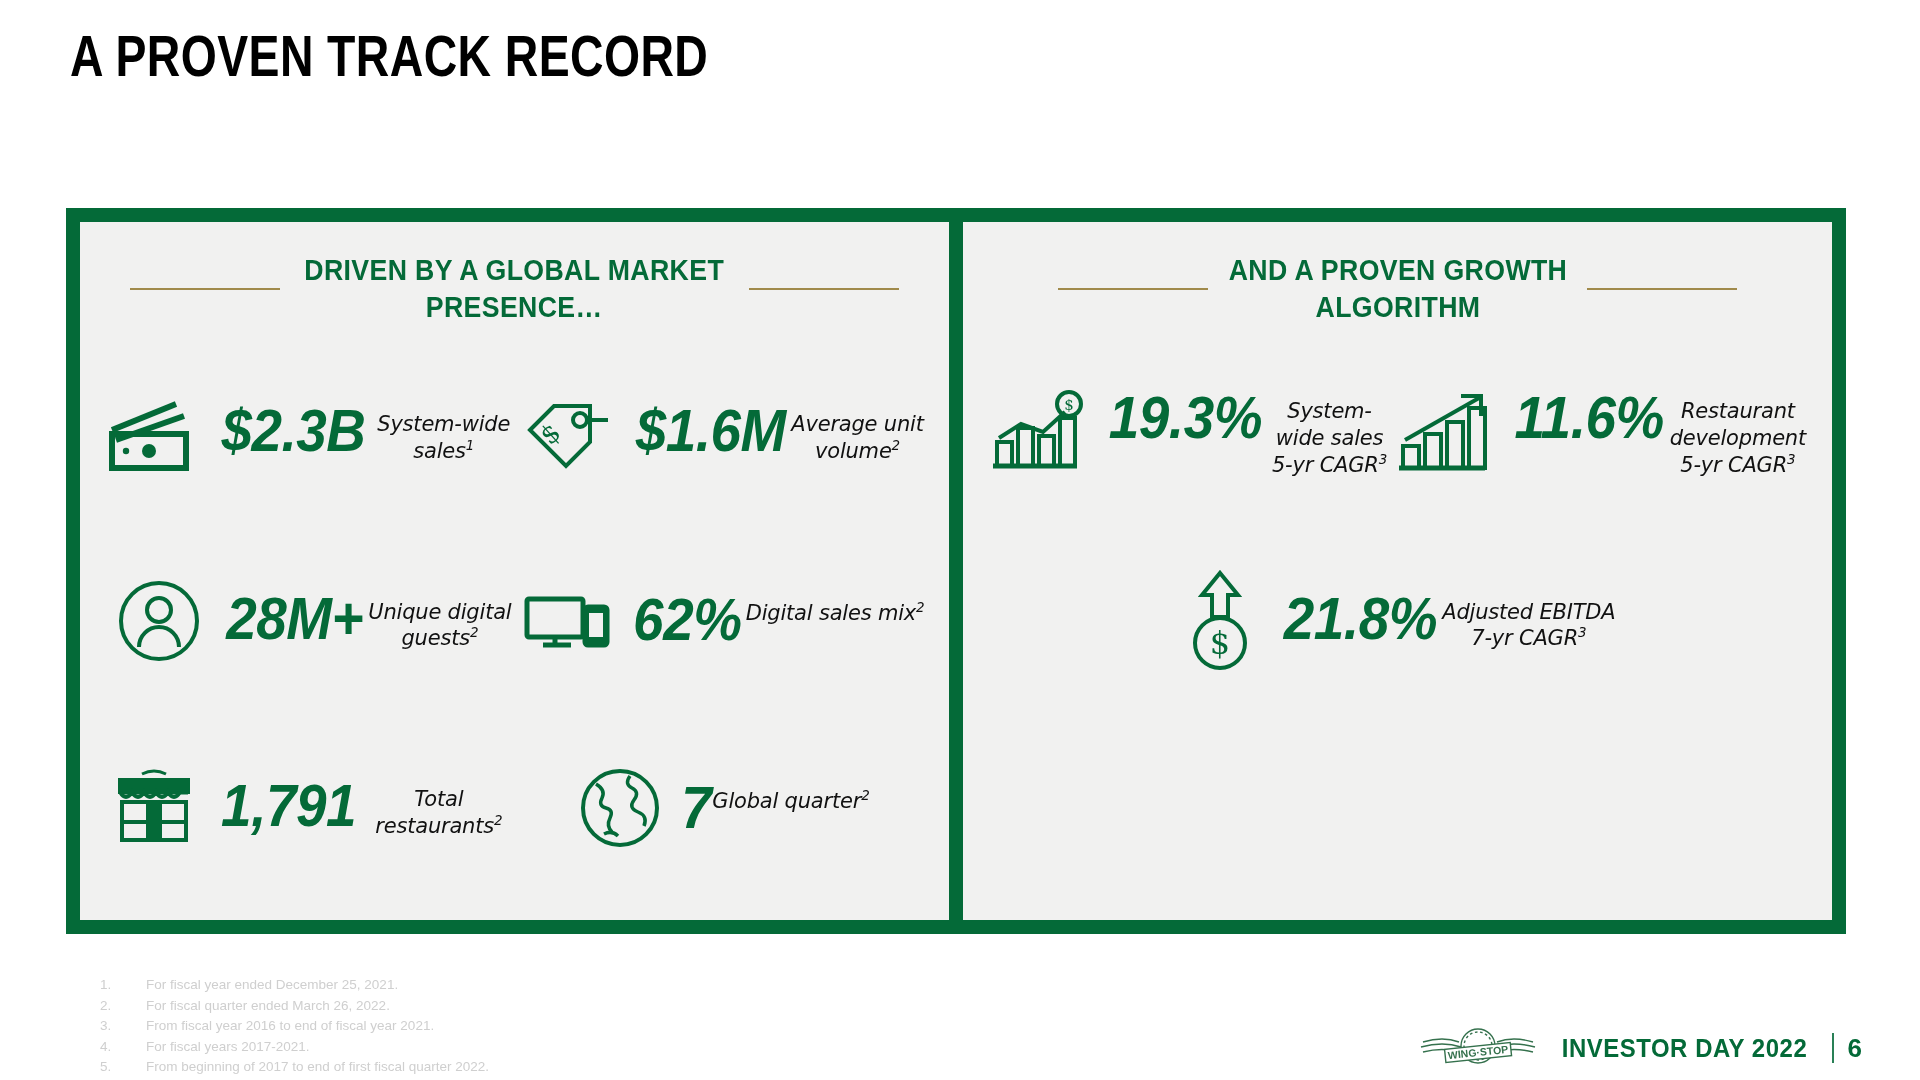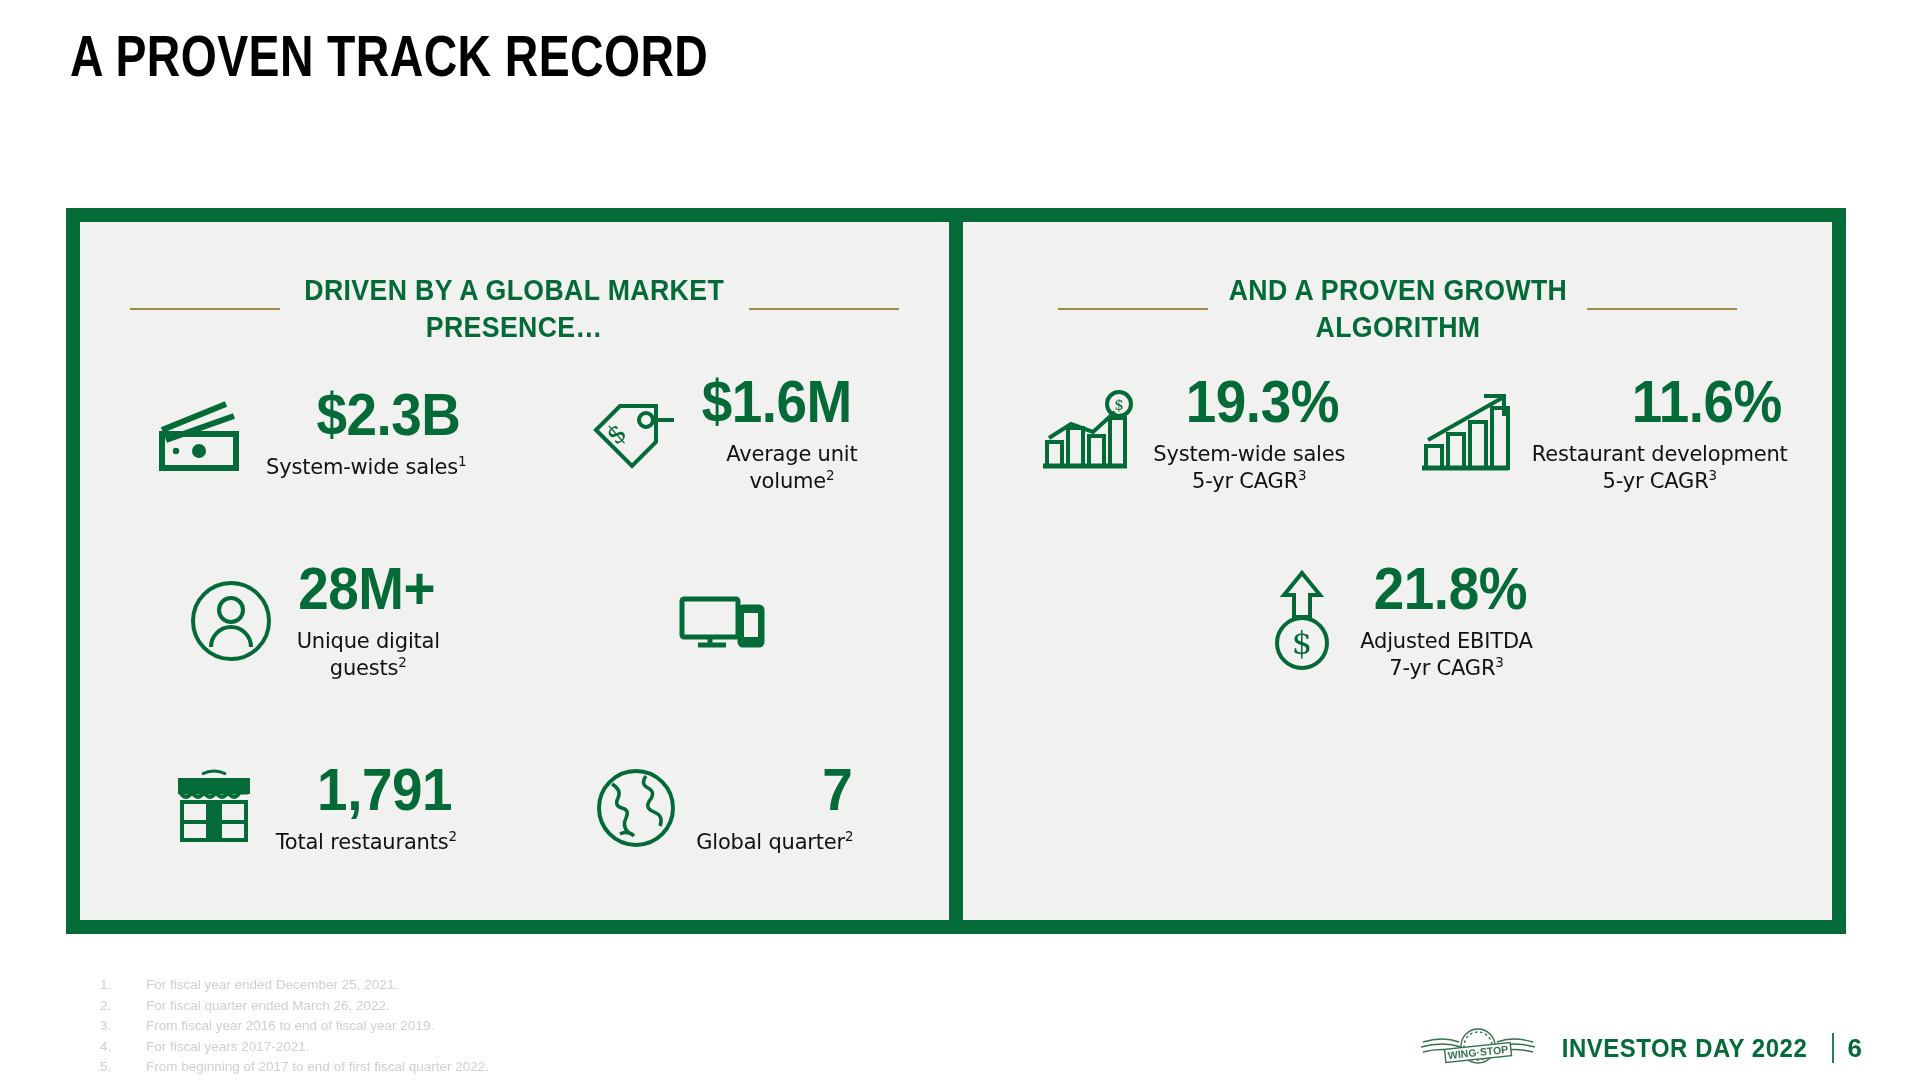--- a/index.html
+++ b/index.html
@@ -42,21 +42,20 @@
     box-sizing:border-box;
   }
 
   
   .panel-head{
     position:absolute;left:0;right:0;top:30px;
     display:flex;align-items:center;justify-content:center;
     gap:6px;
     padding:0 28px;
     box-sizing:border-box;
-    margin-top:20px;
   }
   .rule{
     height:2px;background:#a08a4b;flex:0 0 150px;
   }
   .panel-title{
     font-family:"Liberation Sans Narrow","Liberation Sans",sans-serif;
     font-weight:bold;
     font-size:29px;
     line-height:1.28;
     color:#046A38;
@@ -81,21 +80,21 @@
   .cell{
     display:flex;align-items:center;justify-content:center;
     gap:14px;
     box-sizing:border-box;
   }
   .cell.span2{grid-column:1 / span 2;}
 
   .ic{flex:0 0 auto;display:flex;align-items:center;justify-content:center;}
   .ic svg{display:block;}
 
-  .metric{display:flex;flex-direction:column;align-items:flex-end;}
+  .metric{display:flex;flex-direction:row;align-items:flex-start;font-style:italic;}
   .metric .val{
     font-family:"Liberation Sans Narrow","Liberation Sans",sans-serif;
     font-weight:bold;
     font-size:59px;
     color:#046A38;
     line-height:1.0;
     letter-spacing:-0.5px;
     transform:scaleX(0.93);
     white-space:nowrap;
   }
@@ -212,20 +211,24 @@
         <div class="cell">
           <span class="ic">
             <svg width="96" height="80" viewBox="0 0 96 80" fill="none" stroke="#046A38" stroke-width="5">
               <rect x="8" y="18" width="56" height="38" rx="2"></rect>
               <path d="M24 64 H52" stroke-width="5"></path>
               <path d="M36 56 V64"></path>
               <rect x="66" y="26" width="22" height="38" rx="3" fill="#046A38" stroke="#046A38"></rect>
               <rect x="70" y="32" width="14" height="24" fill="#f1f1f0" stroke="none"></rect>
             </svg>
           </span>
+          <div class="metric">
+            <div class="val">62%</div>
+            <div class="lbl"><span>Digital sales mix</span><sup>2</sup></div>
+          </div>
         </div>
 
         <div class="cell">
           <span class="ic">
             <svg width="96" height="84" viewBox="0 0 96 84" fill="none" stroke="#046A38" stroke-width="4">
               <path d="M14 26 H82" stroke-width="5"></path>
               <path d="M14 14 H82 V26 H14 Z" fill="#046A38" stroke="#046A38"></path>
               <path d="M14 26 q6 10 12 0 q6 10 12 0 q6 10 12 0 q6 10 12 0 q6 10 12 0" fill="none"></path>
               <rect x="16" y="36" width="64" height="38"></rect>
               <path d="M16 56 H80"></path>
@@ -332,21 +335,21 @@
     <div class="fn">
       <span class="num">1.</span>
       <span>For fiscal year ended December 25, 2021.</span>
     </div>
     <div class="fn">
       <span class="num">2.</span>
       <span>For fiscal quarter ended March 26, 2022.</span>
     </div>
     <div class="fn">
       <span class="num">3.</span>
-      <span>From fiscal year 2016 to end of fiscal year 2019.</span>
+      <span>From fiscal year 2016 to end of fiscal year 2021.</span>
     </div>
     <div class="fn">
       <span class="num">4.</span>
       <span>For fiscal years 2017-2021.</span>
     </div>
     <div class="fn">
       <span class="num">5.</span>
       <span>From beginning of 2017 to end of first fiscal quarter 2022.</span>
     </div>
   </div>

